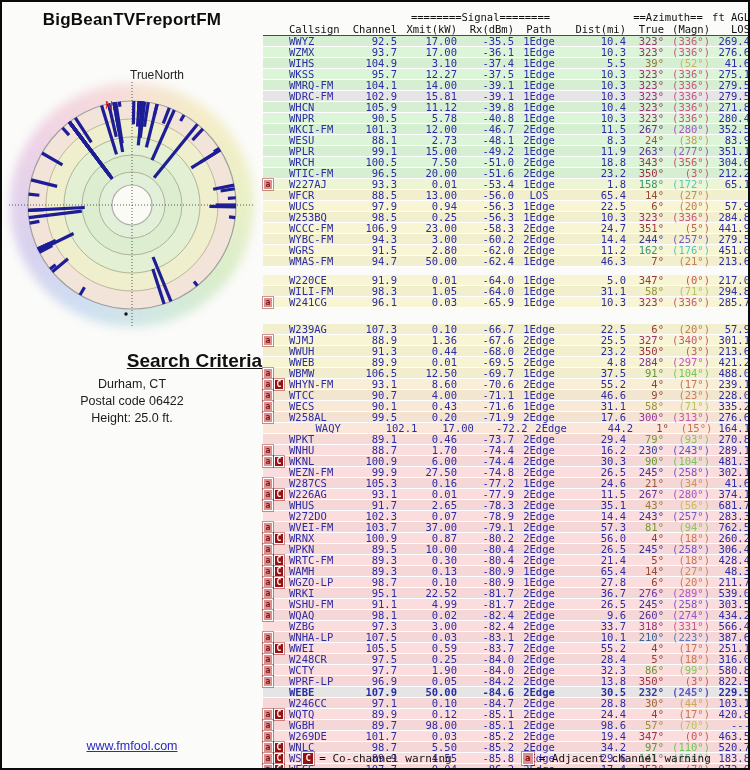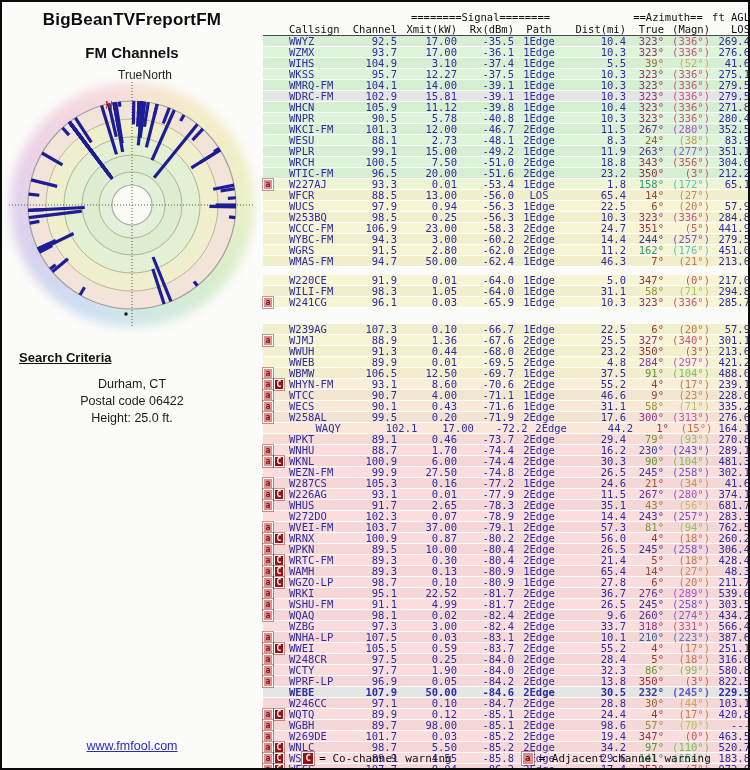--- a/index.html
+++ b/index.html
@@ -7,30 +7,30 @@
     position:relative;width:746px;height:766px;background:#fbfbf9;
     border:2px solid #0a0a0a;overflow:hidden;
     font-family:"Liberation Sans",sans-serif;
   }
   
   .left-panel{position:absolute;left:0;top:0;width:260px;height:766px;}
   .app-title{position:absolute;top:8px;left:0;width:260px;text-align:center;
     font-size:17px;font-weight:bold;color:#0d0d0d;letter-spacing:.2px;}
   .fm-sub{position:absolute;top:42px;left:0;width:260px;text-align:center;
     font-size:15px;font-weight:bold;color:#111;}
-  .tn-label{position:absolute;top:66px;left:0;width:286px;text-align:center;
+  .tn-label{position:absolute;top:66px;left:12px;width:286px;text-align:center;
     font-size:12px;color:#222;word-spacing:-3px;}
   .polar-box{position:absolute;left:7px;top:80px;width:246px;height:246px;}
   .halo{position:absolute;left:1px;top:1px;width:244px;height:244px;border-radius:50%;
     background:conic-gradient(#f6e2d6 0deg,#f4edc7 40deg,#ebf0c6 85deg,#d9edcb 130deg,
       #d2e9df 165deg,#cedff2 205deg,#d8d2ee 245deg,#e7d2ea 285deg,#f2d5e2 318deg,#f6ded9 360deg);
     filter:blur(5px);}
   .polar-svg{position:absolute;left:0;top:0;}
-  .search-title{position:absolute;top:348px;left:17px;width:260px;text-align:left;
-    font-size:13px;font-weight:bold;text-decoration:underline;color:#111;}
+  .search-title{position:absolute;top:348px;left:0;width:260px;text-align:right;
+    font-size:19px;font-weight:bold;text-decoration:underline;color:#111;}
   .search-lines{position:absolute;top:374px;left:0;width:260px;text-align:center;
     font-size:12.5px;color:#1c1c1c;line-height:17px;}
   .site-link{position:absolute;top:737px;left:0;width:260px;text-align:center;
     font-size:12.5px;}
   .site-link a{color:#2929c4;text-decoration:underline;cursor:pointer;}
   
   .table-wrap{position:absolute;left:261px;top:10px;width:487px;
     font-family:"DejaVu Sans Mono","Liberation Mono",monospace;font-size:10.5px;color:#101010;}
   .hrow{display:flex;height:11px;line-height:11px;white-space:pre;}
   .hrow .sp{display:inline-block;}
@@ -63,21 +63,20 @@
   .legend .entry{display:flex;align-items:center;gap:5px;}
   .legend .wicon{width:10px;height:11px;line-height:11px;font-size:9px;}
 </style>
 </head>
 <body>
 
 <div id="screen">
 
   <div class="left-panel">
     <div class="app-title">BigBeanTVFreportFM</div>
-    <div class="fm-sub">FM Channels</div>
     <div class="tn-label">True North</div>
 
     <div class="polar-box">
       <div class="halo"></div>
       <svg class="polar-svg" width="246" height="246" viewBox="-123 -123 246 246">
           <circle cx="0" cy="0" r="104" fill="#f2e4d8" stroke="#a0a0a0" stroke-width="1.2"></circle>
           <circle cx="0" cy="0" r="86" fill="#f0efcd" stroke="#b2a88a" stroke-width="0.8"></circle>
           <circle cx="0" cy="0" r="68" fill="#e4f0d4" stroke="#9fa586" stroke-width="0.8"></circle>
           <circle cx="0" cy="0" r="50" fill="#dcedd0" stroke="#9fa586" stroke-width="0.8"></circle>
           <circle cx="0" cy="0" r="33" fill="#e2f0da" stroke="#9fa586" stroke-width="0.8"></circle>

